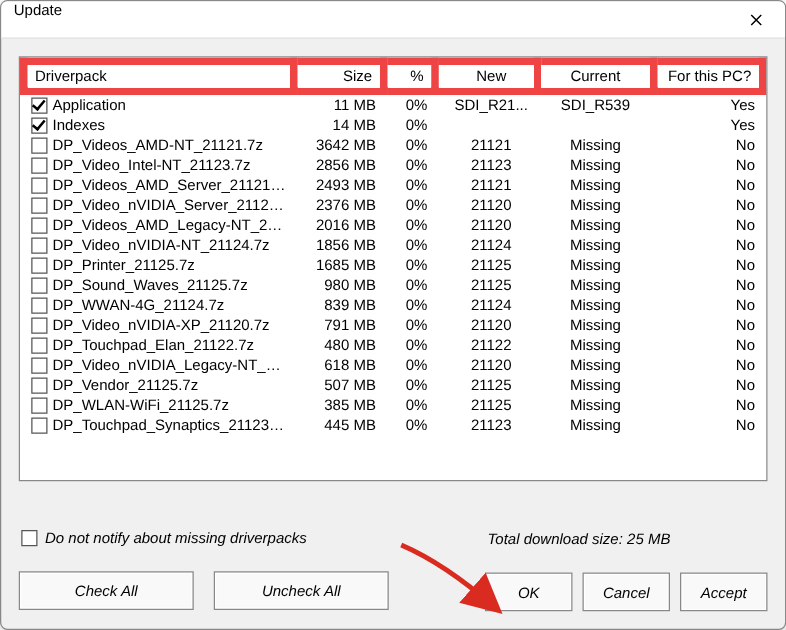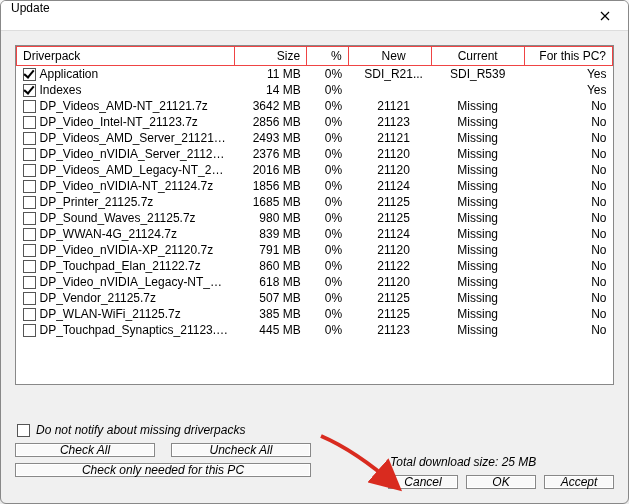--- a/index.html
+++ b/index.html
@@ -18,21 +18,21 @@
   .close-btn {
     width: 46px; height: 30px; display: flex; align-items: center; justify-content: center;
     cursor: pointer;
   }
   .content { position: absolute; top: 30px; left: 0; right: 0; bottom: 0; padding: 14px; }
   .table-wrap {
     border: 1px solid #888; background: #fff; height: 340px; overflow-y: scroll; overflow-x: hidden;
   }
   table { width: 100%; border-collapse: collapse; font-size: 12px; }
   thead th {
-    position: sticky; top: 0; background: #fff; border: 1px solid #ef4444;
+    position: sticky; top: 0; background: #fff; border: 6px solid #ef4444;
     font-weight: normal; padding: 2px 6px; text-align: left;
     white-space: nowrap;
   }
   thead th.r { text-align: right; }
   thead th.c { text-align: center; }
   tbody td {
     padding: 1px 6px; white-space: nowrap; overflow: hidden; text-overflow: ellipsis;
     border-bottom: 0;
   }
   tbody td.r { text-align: right; }
@@ -50,24 +50,25 @@
   .col-pct  { width: 40px; }
   .col-new  { width: 80px; padding-left: 14px; }
   .col-cur  { width: 90px; }
   .col-pc   { width: 85px; }
 
   .footer { position: absolute; left: 14px; right: 14px; bottom: 14px; top: 388px; font-style: italic; }
   .notify-row { display: flex; align-items: center; margin: 4px 0 6px 2px; }
   .notify-row .chk { margin-right: 6px; }
   .btn-row { display: flex; gap: 16px; }
   .btn {
-    border: 1px solid #888; background: #f9f9f9; min-width: 140px; height: 14px;
+    border: 1px solid #888; background: #f9f9f9; min-width: 140px; height: 31px;
     display: inline-flex; align-items: center; justify-content: center;
     font-size: 12px; cursor: pointer; user-select: none;
     box-shadow: inset 0 0 0 1px #fff;
+    margin-top: 14px;
   }
   .btn.small { min-width: 70px; }
   .chk-only-row { margin-top: 6px; }
   .chk-only-row .btn { min-width: 296px; }
 
   .right-block {
     position: absolute; right: 0; bottom: 0; text-align: left;
   }
   .right-block .info { margin-bottom: 6px; margin-left: 2px; font-size: 12px; }
   .right-block .btns { display: flex; gap: 8px; justify-content: flex-end; }
@@ -201,21 +202,21 @@
             <tr>
               <td class="col-name"><span class="chk"></span><span>DP_Video_nVIDIA-XP_21120.7z</span></td>
               <td class="r col-size">791 MB</td>
               <td class="r col-pct">0%</td>
               <td class="c col-new">21120</td>
               <td class="c col-cur">Missing</td>
               <td class="r col-pc">No</td>
             </tr>
             <tr>
               <td class="col-name"><span class="chk"></span><span>DP_Touchpad_Elan_21122.7z</span></td>
-              <td class="r col-size">860 MB</td>
+              <td class="r col-size">480 MB</td>
               <td class="r col-pct">0%</td>
               <td class="c col-new">21122</td>
               <td class="c col-cur">Missing</td>
               <td class="r col-pc">No</td>
             </tr>
             <tr>
               <td class="col-name"><span class="chk"></span><span>DP_Video_nVIDIA_Legacy-NT_211...</span></td>
               <td class="r col-size">618 MB</td>
               <td class="r col-pct">0%</td>
               <td class="c col-new">21120</td>
@@ -263,22 +264,22 @@
       </div>
       <div class="chk-only-row">
         <div class="btn">Check only needed for this PC</div>
       </div>
 
       <div class="right-block">
         <div class="info">
           <div>Total download size: 25 MB</div>
         </div>
         <div class="btns">
+          <div class="btn small">OK</div>
           <div class="btn small">Cancel</div>
-          <div class="btn small">OK</div>
           <div class="btn small">Accept</div>
         </div>
       </div>
 
     </div>
 
     <svg class="arrow" width="100" height="70" viewBox="0 0 100 70">
       <defs>
         <marker id="ah" markerWidth="8" markerHeight="8" refX="6" refY="4" orient="auto">
           <path d="M0,0 L8,4 L0,8 Z" fill="#d92b1f"></path>

